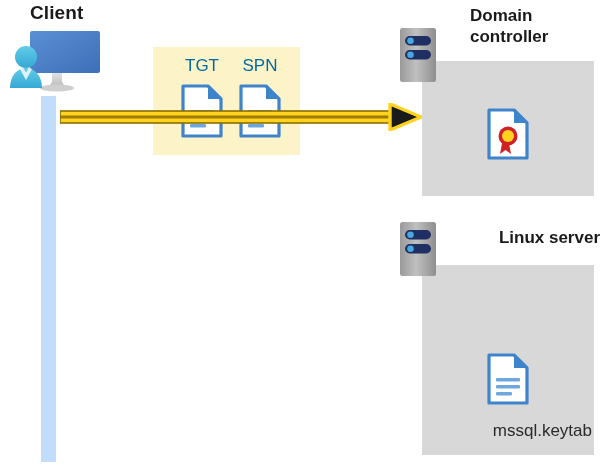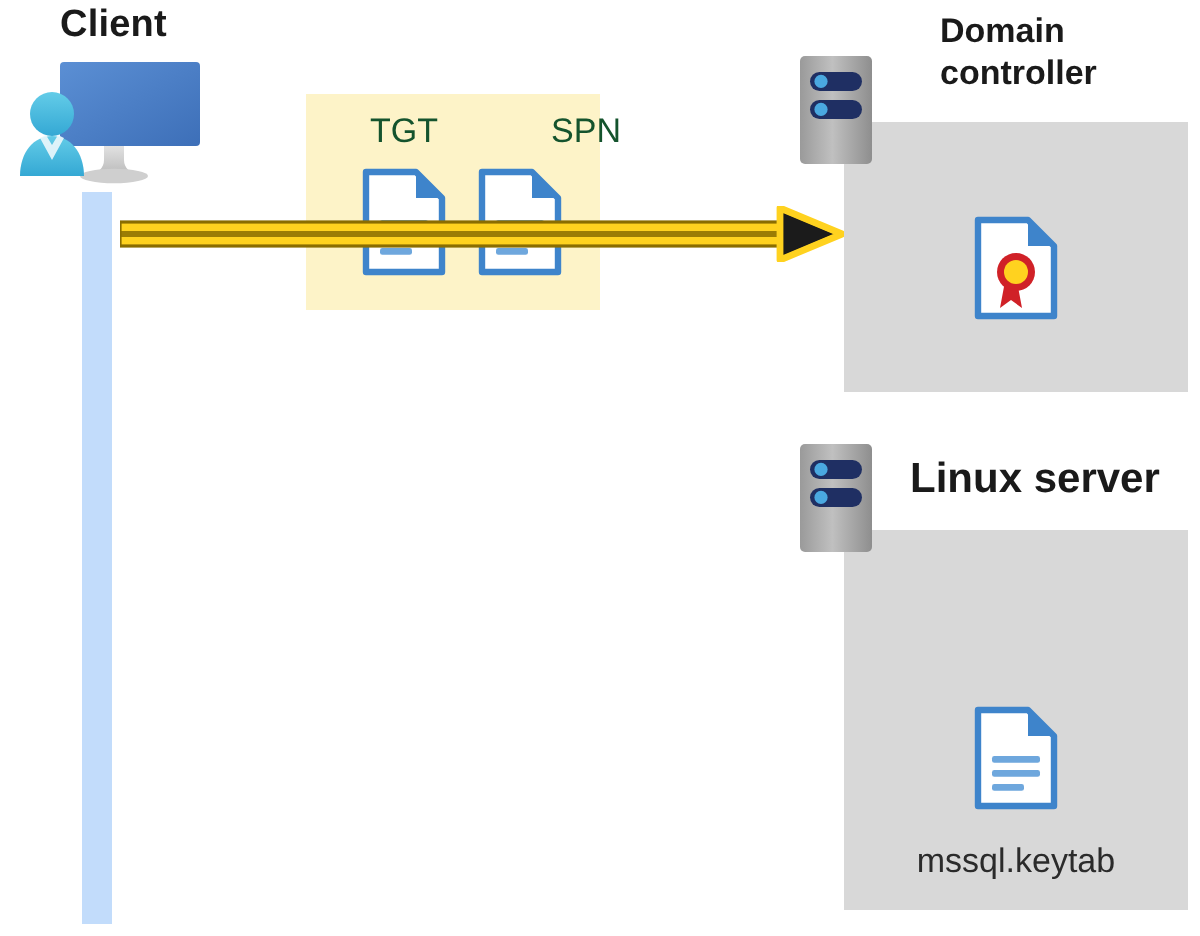--- a/index.html
+++ b/index.html
@@ -25,51 +25,51 @@
     left:41px;top:96px;width:15px;height:366px;
     background:#c2dcfb;
   }
 
   
   #token-panel{
     left:153px;top:47px;width:147px;height:108px;
     background:#fdf3c8;
   }
   .token-label{
-    position:absolute;top:56px;font-size:17px;color:#14532d;
+    position:absolute;top:56px;font-size:17px;color:#0369a1;
     font-family:"Liberation Sans","DejaVu Sans",sans-serif;
   }
   #tgt-label{left:177px;width:50px;text-align:center;}
-  #spn-label{left:235px;width:50px;text-align:center;margin-left:33px;}
+  #spn-label{left:235px;width:50px;text-align:center;}
   #tgt-doc{left:181px;top:84px;width:42px;height:54px;}
   #spn-doc{left:239px;top:84px;width:42px;height:54px;}
 
   
   #flow-arrow{left:60px;top:103px;width:362px;height:28px;}
 
   
   #dc-title{
     left:470px;top:5px;width:140px;
     font-size:17px;font-weight:bold;color:#1a1a1a;line-height:1.25;
   }
   #dc-panel{left:422px;top:61px;width:172px;height:135px;background:#d8d8d8;}
   #dc-server-icon{left:400px;top:28px;width:36px;height:54px;}
   #cert-doc{left:487px;top:108px;width:42px;height:52px;}
 
   
   #linux-title{
     left:455px;top:228px;width:145px;
-    font-size:21px;font-weight:bold;color:#1a1a1a;
+    font-size:17px;font-weight:bold;color:#1a1a1a;text-align:right;
   }
   #linux-panel{left:422px;top:265px;width:172px;height:190px;background:#d8d8d8;}
   #linux-server-icon{left:400px;top:222px;width:36px;height:54px;}
   #sql-icon{left:483px;top:281px;width:46px;height:52px;}
   #keytab-doc{left:487px;top:353px;width:42px;height:52px;}
   #keytab-label{
-    left:424px;top:421px;width:168px;text-align:center;
+    left:424px;top:421px;width:168px;text-align:right;
     font-size:17px;color:#2b2b2b;
   }
 </style>
 </head>
 <body>
 
 <div class="canvas">
 
   <div class="abs" id="client-title">Client</div>
 

